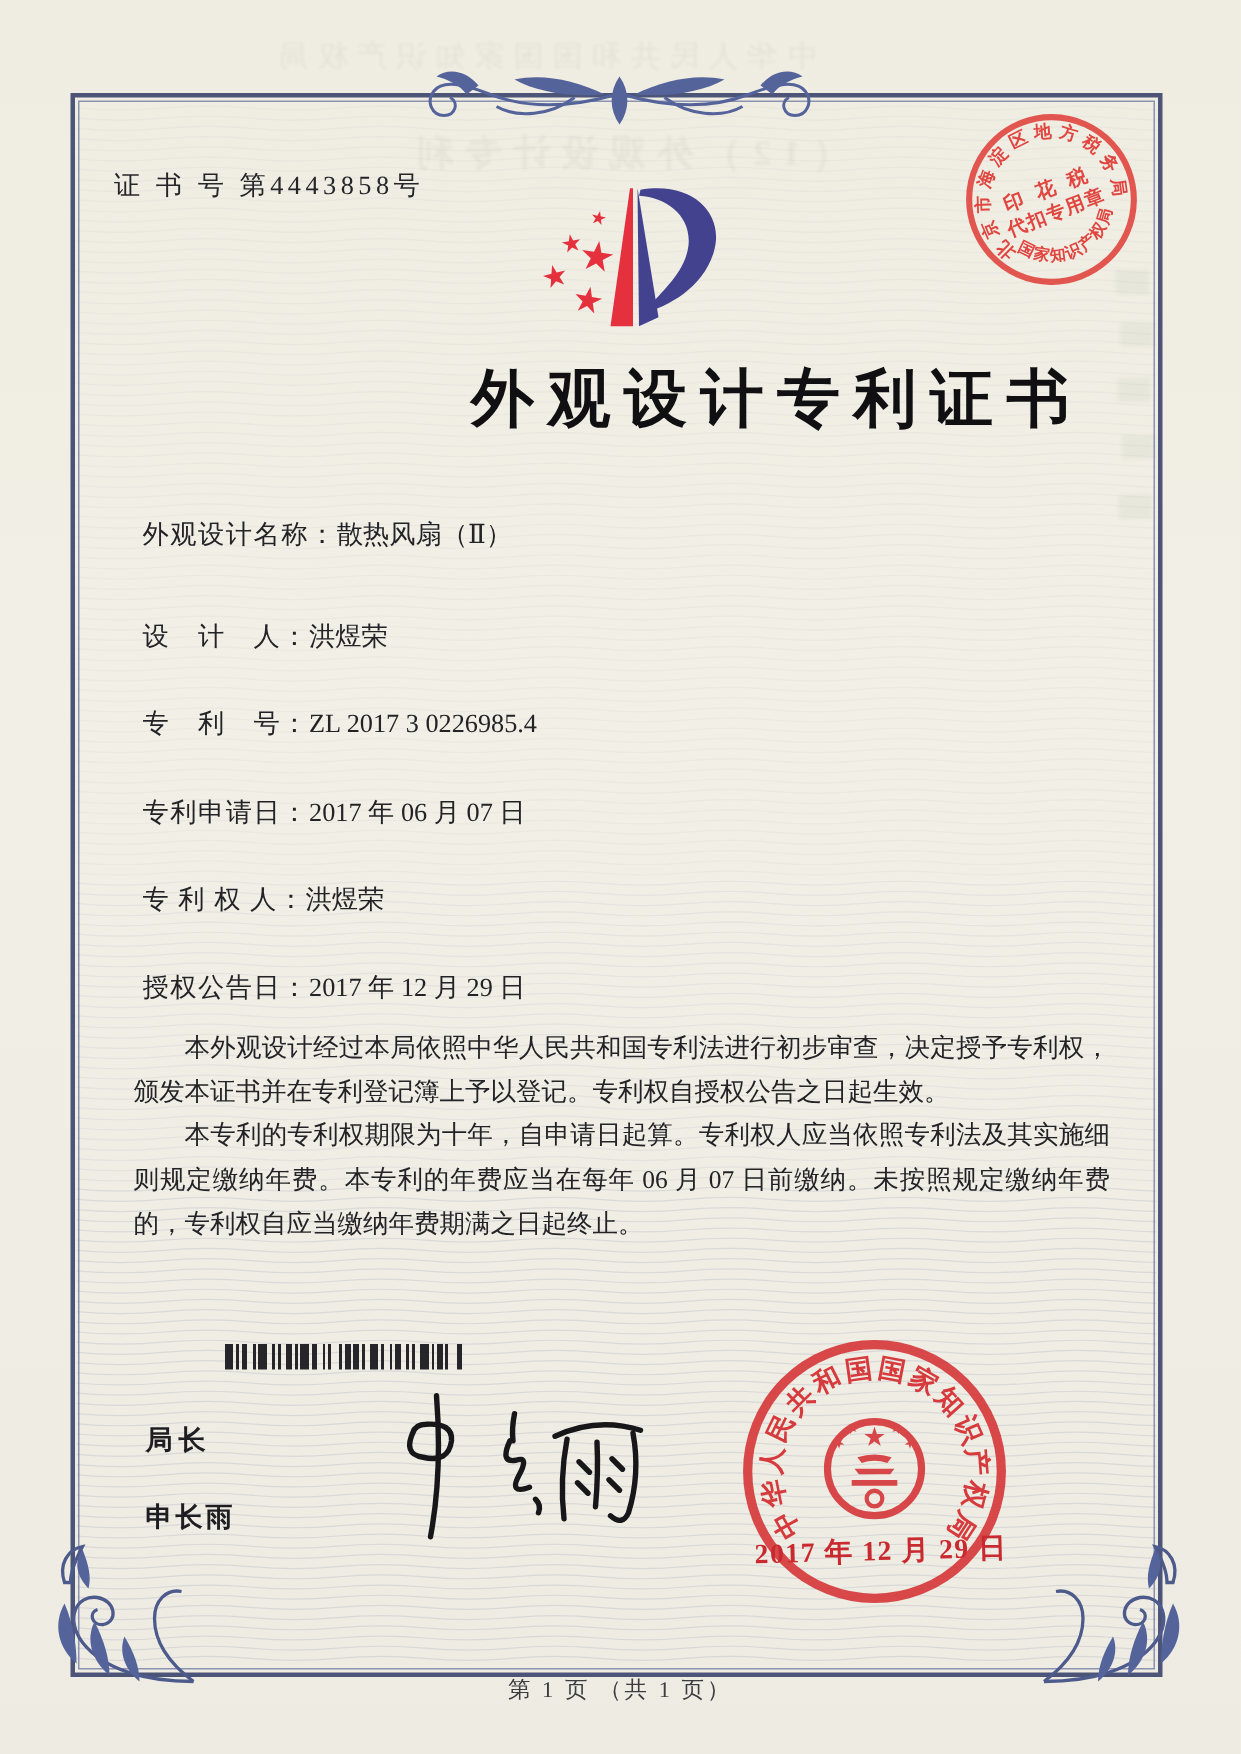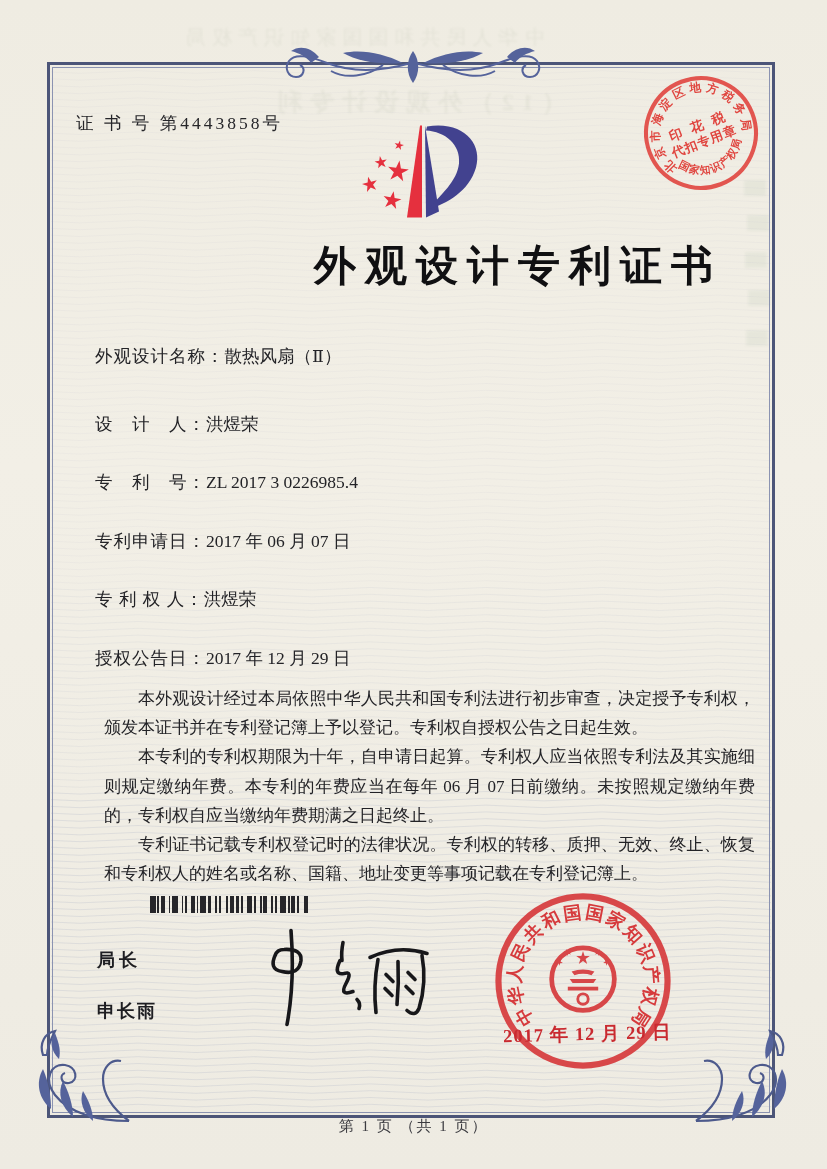--- a/index.html
+++ b/index.html
@@ -20,21 +20,21 @@
   
   .cert-no{position:absolute;left:76px;top:111px;font-size:17.5px;letter-spacing:3px;color:#26262a;}
   .logo{position:absolute;left:341px;top:120px;}
   .doc-title{position:absolute;left:0;top:238px;width:722px;text-align:right;
     font-size:42px;font-weight:bold;letter-spacing:9px;color:#101012;}
   
   .field{position:absolute;left:95px;font-size:17.5px;color:#232327;white-space:nowrap;}
   .flabel{letter-spacing:1px;}
   
   .body-text{position:absolute;left:89px;top:684px;width:651px;font-size:17px;
-    line-height:29.2px;text-align:justify;color:#232327;margin-left:15px;}
+    line-height:29.2px;text-align:justify;color:#232327;}
   .body-text p{margin:0;text-indent:2em;}
   
   .barcode{position:absolute;left:150px;top:896px;}
   
   .signer{position:absolute;left:97px;top:948px;font-size:18px;color:#1e1e22;letter-spacing:4px;font-weight:bold;}
   .signer .name{margin-top:27px;letter-spacing:2px;}
   .signature{position:absolute;left:212px;top:920px;}
   
   .seal{position:absolute;left:488px;top:886px;}
   .seal-date{position:absolute;left:503px;top:1021px;font-size:18.5px;color:#c92a30;
@@ -293,21 +293,20 @@
   <div class="field" style="top:587px">
     <span class="flabel">专 利 权 人：</span><span class="fvalue">洪煜荣</span>
   </div>
   <div class="field" style="top:646px">
     <span class="flabel">授权公告日：</span><span class="fvalue">2017 年 12 月 29 日</span>
   </div>
 
   <div class="body-text">
     <p>本外观设计经过本局依照中华人民共和国专利法进行初步审查，决定授予专利权，颁发本证书并在专利登记簿上予以登记。专利权自授权公告之日起生效。</p>
     <p>本专利的专利权期限为十年，自申请日起算。专利权人应当依照专利法及其实施细则规定缴纳年费。本专利的年费应当在每年 06 月 07 日前缴纳。未按照规定缴纳年费的，专利权自应当缴纳年费期满之日起终止。</p>
-    <p>专利证书记载专利权登记时的法律状况。专利权的转移、质押、无效、终止、恢复和专利权人的姓名或名称、国籍、地址变更等事项记载在专利登记簿上。</p>
   </div>
 
   <svg class="barcode" id="barcode-svg" width="160" height="17" shape-rendering="crispEdges" fill="#26262a">
       <rect x="0.00" y="0" width="5.58" height="17"></rect>
       <rect x="7.44" y="0" width="1.86" height="17"></rect>
       <rect x="11.16" y="0" width="3.72" height="17"></rect>
       <rect x="18.60" y="0" width="1.86" height="17"></rect>
       <rect x="22.33" y="0" width="5.58" height="17"></rect>
       <rect x="31.63" y="0" width="1.86" height="17"></rect>
       <rect x="35.35" y="0" width="1.86" height="17"></rect>

